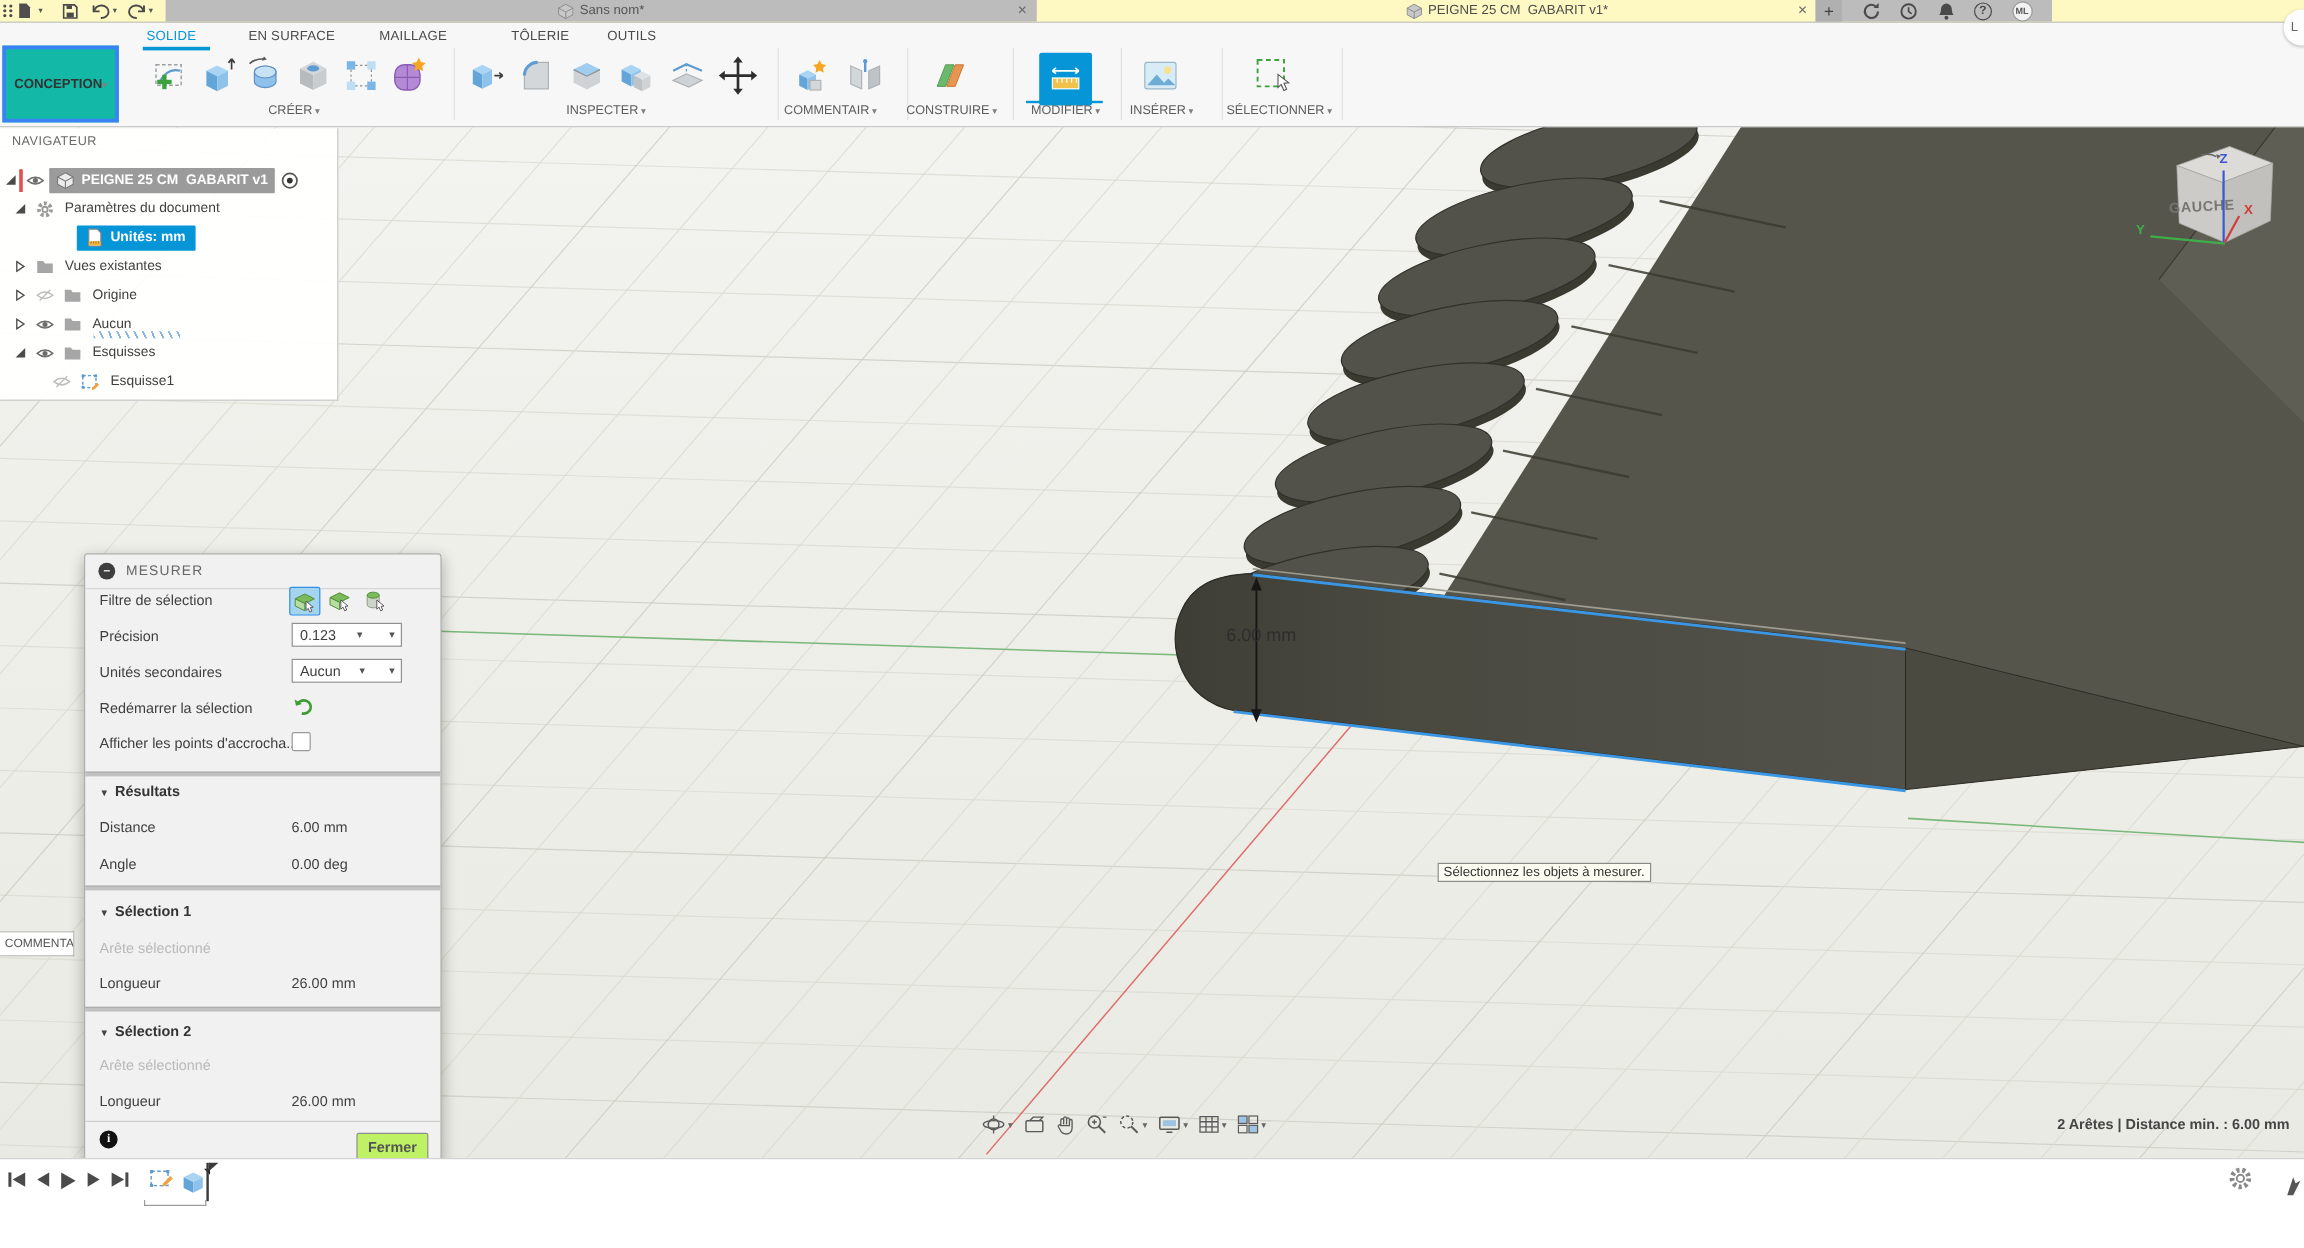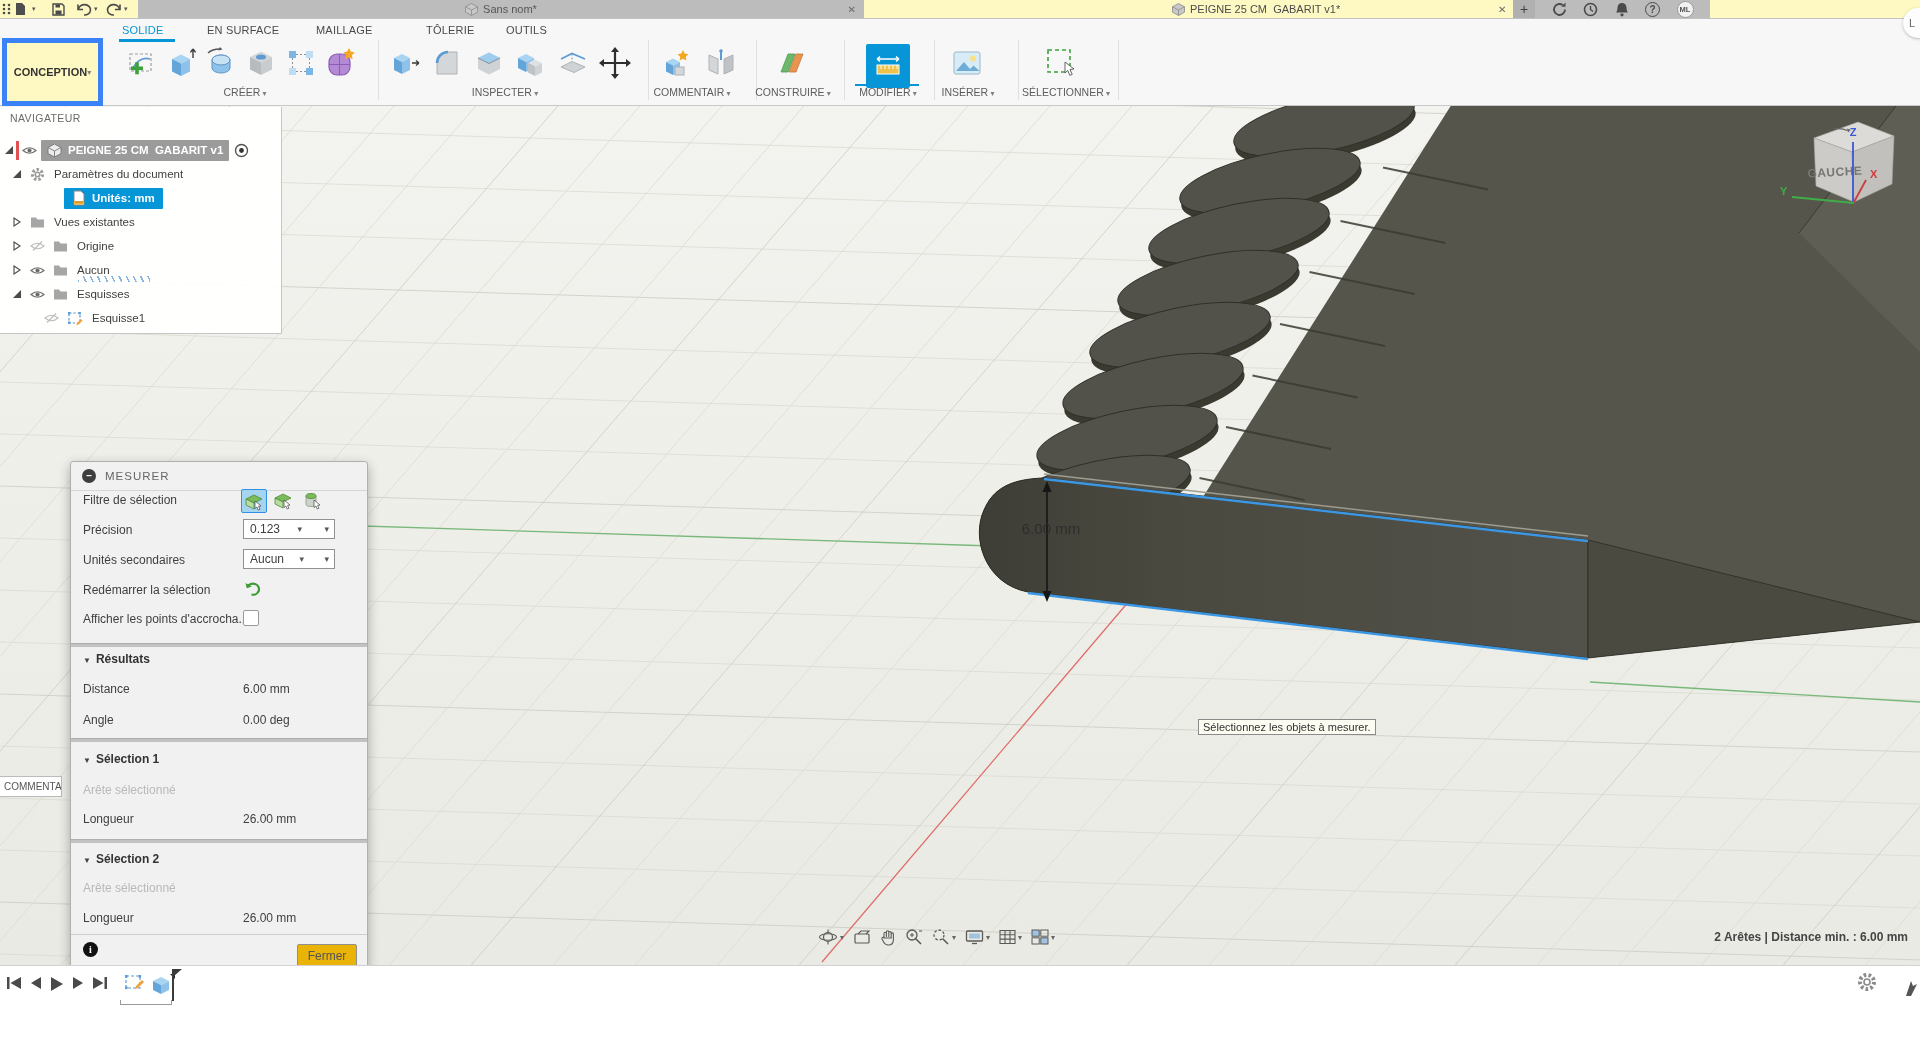--- a/index.html
+++ b/index.html
@@ -17,21 +17,21 @@
   .tab2{position:absolute;left:1172px;top:0;height:18px;display:flex;align-items:center;gap:5px;font-size:11px;color:#4c4c4c;}
   .icluster{position:absolute;left:1513px;top:0;width:197px;height:18px;background:#bcbcbc;display:flex;align-items:center;}
   .plus-tile{width:22px;height:18px;background:#b0b0b0;display:flex;align-items:center;justify-content:center;font-size:14px;color:#3f3f3f;}
   .clu{flex:1;display:flex;align-items:center;justify-content:space-evenly;height:18px;}
   .avatar{width:15px;height:15px;border-radius:50%;background:#f2f2f2;border:1px solid #9a9a9a;
     font-size:7.5px;color:#555;display:flex;align-items:center;justify-content:center;font-weight:bold;}
   .corner-blob{position:absolute;left:1903px;top:8px;width:30px;height:30px;border-radius:50%;background:#fdfdfd;
     box-shadow:0 1px 3px rgba(0,0,0,.25);display:flex;align-items:center;font-size:11px;color:#666;padding-left:6px;box-sizing:border-box;}
   
   .ribbon{left:0;top:18px;width:1920px;height:87px;background:#f7f7f7;z-index:9;border-bottom:1px solid #c9c9c9;}
-  .workspace{position:absolute;left:2px;top:20px;width:91px;height:58px;background:#fef9c3;border:5px solid #3b82f6;
+  .workspace{position:absolute;left:2px;top:20px;width:91px;height:58px;background:#14b8a6;border:3px solid #3b82f6;
     display:flex;align-items:center;justify-content:center;font-size:11px;font-weight:bold;color:#333;}
   .rtab{position:absolute;top:6px;font-size:11px;color:#4a4a4a;letter-spacing:.2px;}
   .rtab.active{color:#0696d7;}
   .tab-underline{position:absolute;left:119px;top:21px;width:56px;height:3px;background:#0696d7;}
   .ric{position:absolute;top:28px;width:34px;height:34px;}
   .rdiv{position:absolute;top:22px;width:1px;height:60px;background:#e0e0e0;}
   .rlabel{position:absolute;top:68px;transform:translateX(-50%);font-size:10.5px;color:#5c5c5c;white-space:nowrap;}
   .drop::after{content:" ▾";font-size:8px;color:#808080;}
   .insp-tile{position:absolute;left:866px;top:26px;width:44px;height:44px;background:#0696d7;border-radius:2px;
     display:flex;align-items:center;justify-content:center;}
@@ -67,22 +67,22 @@
   .mthick{position:absolute;left:0;width:100%;height:3px;background:#c2c2c2;border-top:1px solid #aeaeae;}
   .mthin{position:absolute;left:0;width:100%;height:1px;background:#cfcfcf;}
   .mdd{position:absolute;left:172px;width:92px;height:20px;background:#fff;border:1px solid #919191;
     font-size:12px;display:flex;align-items:center;padding-left:6px;box-sizing:border-box;}
   .mdd::after{content:"▾";position:absol ute;margin-left:auto;padding-right:5px;font-size:9px;color:#555;}
   .fbtn{position:absolute;width:24px;height:22px;border-radius:2px;display:flex;align-items:center;justify-content:center;}
   .fbtn.sel{background:#a5d4ef;border:1px solid #2f8fe6;}
   .mcheck{position:absolute;left:172px;width:14px;height:14px;background:#fff;border:1px solid #9a9a9a;border-radius:2px;}
   .infoi{position:absolute;left:12px;top:480px;width:15px;height:15px;border-radius:50%;background:#111;color:#fff;
     font-size:10px;font-weight:bold;text-align:center;line-height:15px;font-family:"Liberation Serif",serif;}
-  .fermer{position:absolute;left:226px;top:482px;width:58px;height:21px;background:#eab308;border:1px solid #8f8f8f;
-    border-radius:2px;font-size:12px;color:#555;display:flex;align-items:center;justify-content:center;}
+  .fermer{position:absolute;left:226px;top:482px;width:58px;height:21px;background:#bef264;border:1px solid #8f8f8f;
+    border-radius:2px;font-size:12px;color:#555;display:flex;align-items:center;justify-content:center;font-weight:bold;}
   
   .viewport{left:0;top:105px;width:1920px;height:860px;z-index:1;background:linear-gradient(#f3f3ef,#e9eae3);}
   .tooltip{position:absolute;left:1198px;top:614px;background:#fcfcf2;border:1px solid #8a8a8a;
     font-size:11px;color:#333;padding:1px 4px;white-space:nowrap;z-index:3;}
   .vstatus{position:absolute;right:12px;top:825px;font-size:12px;font-weight:bold;color:#454545;z-index:3;}
   .navbar{position:absolute;left:818px;top:823px;display:flex;align-items:center;gap:9px;z-index:3;}
   .nbi{display:flex;align-items:center;gap:2px;}
   .caret{font-size:8px;color:#666;}
   
   .timeline{left:0;top:965px;width:1920px;height:75px;background:#fff;border-top:1px solid #d2d2d2;z-index:9;}

